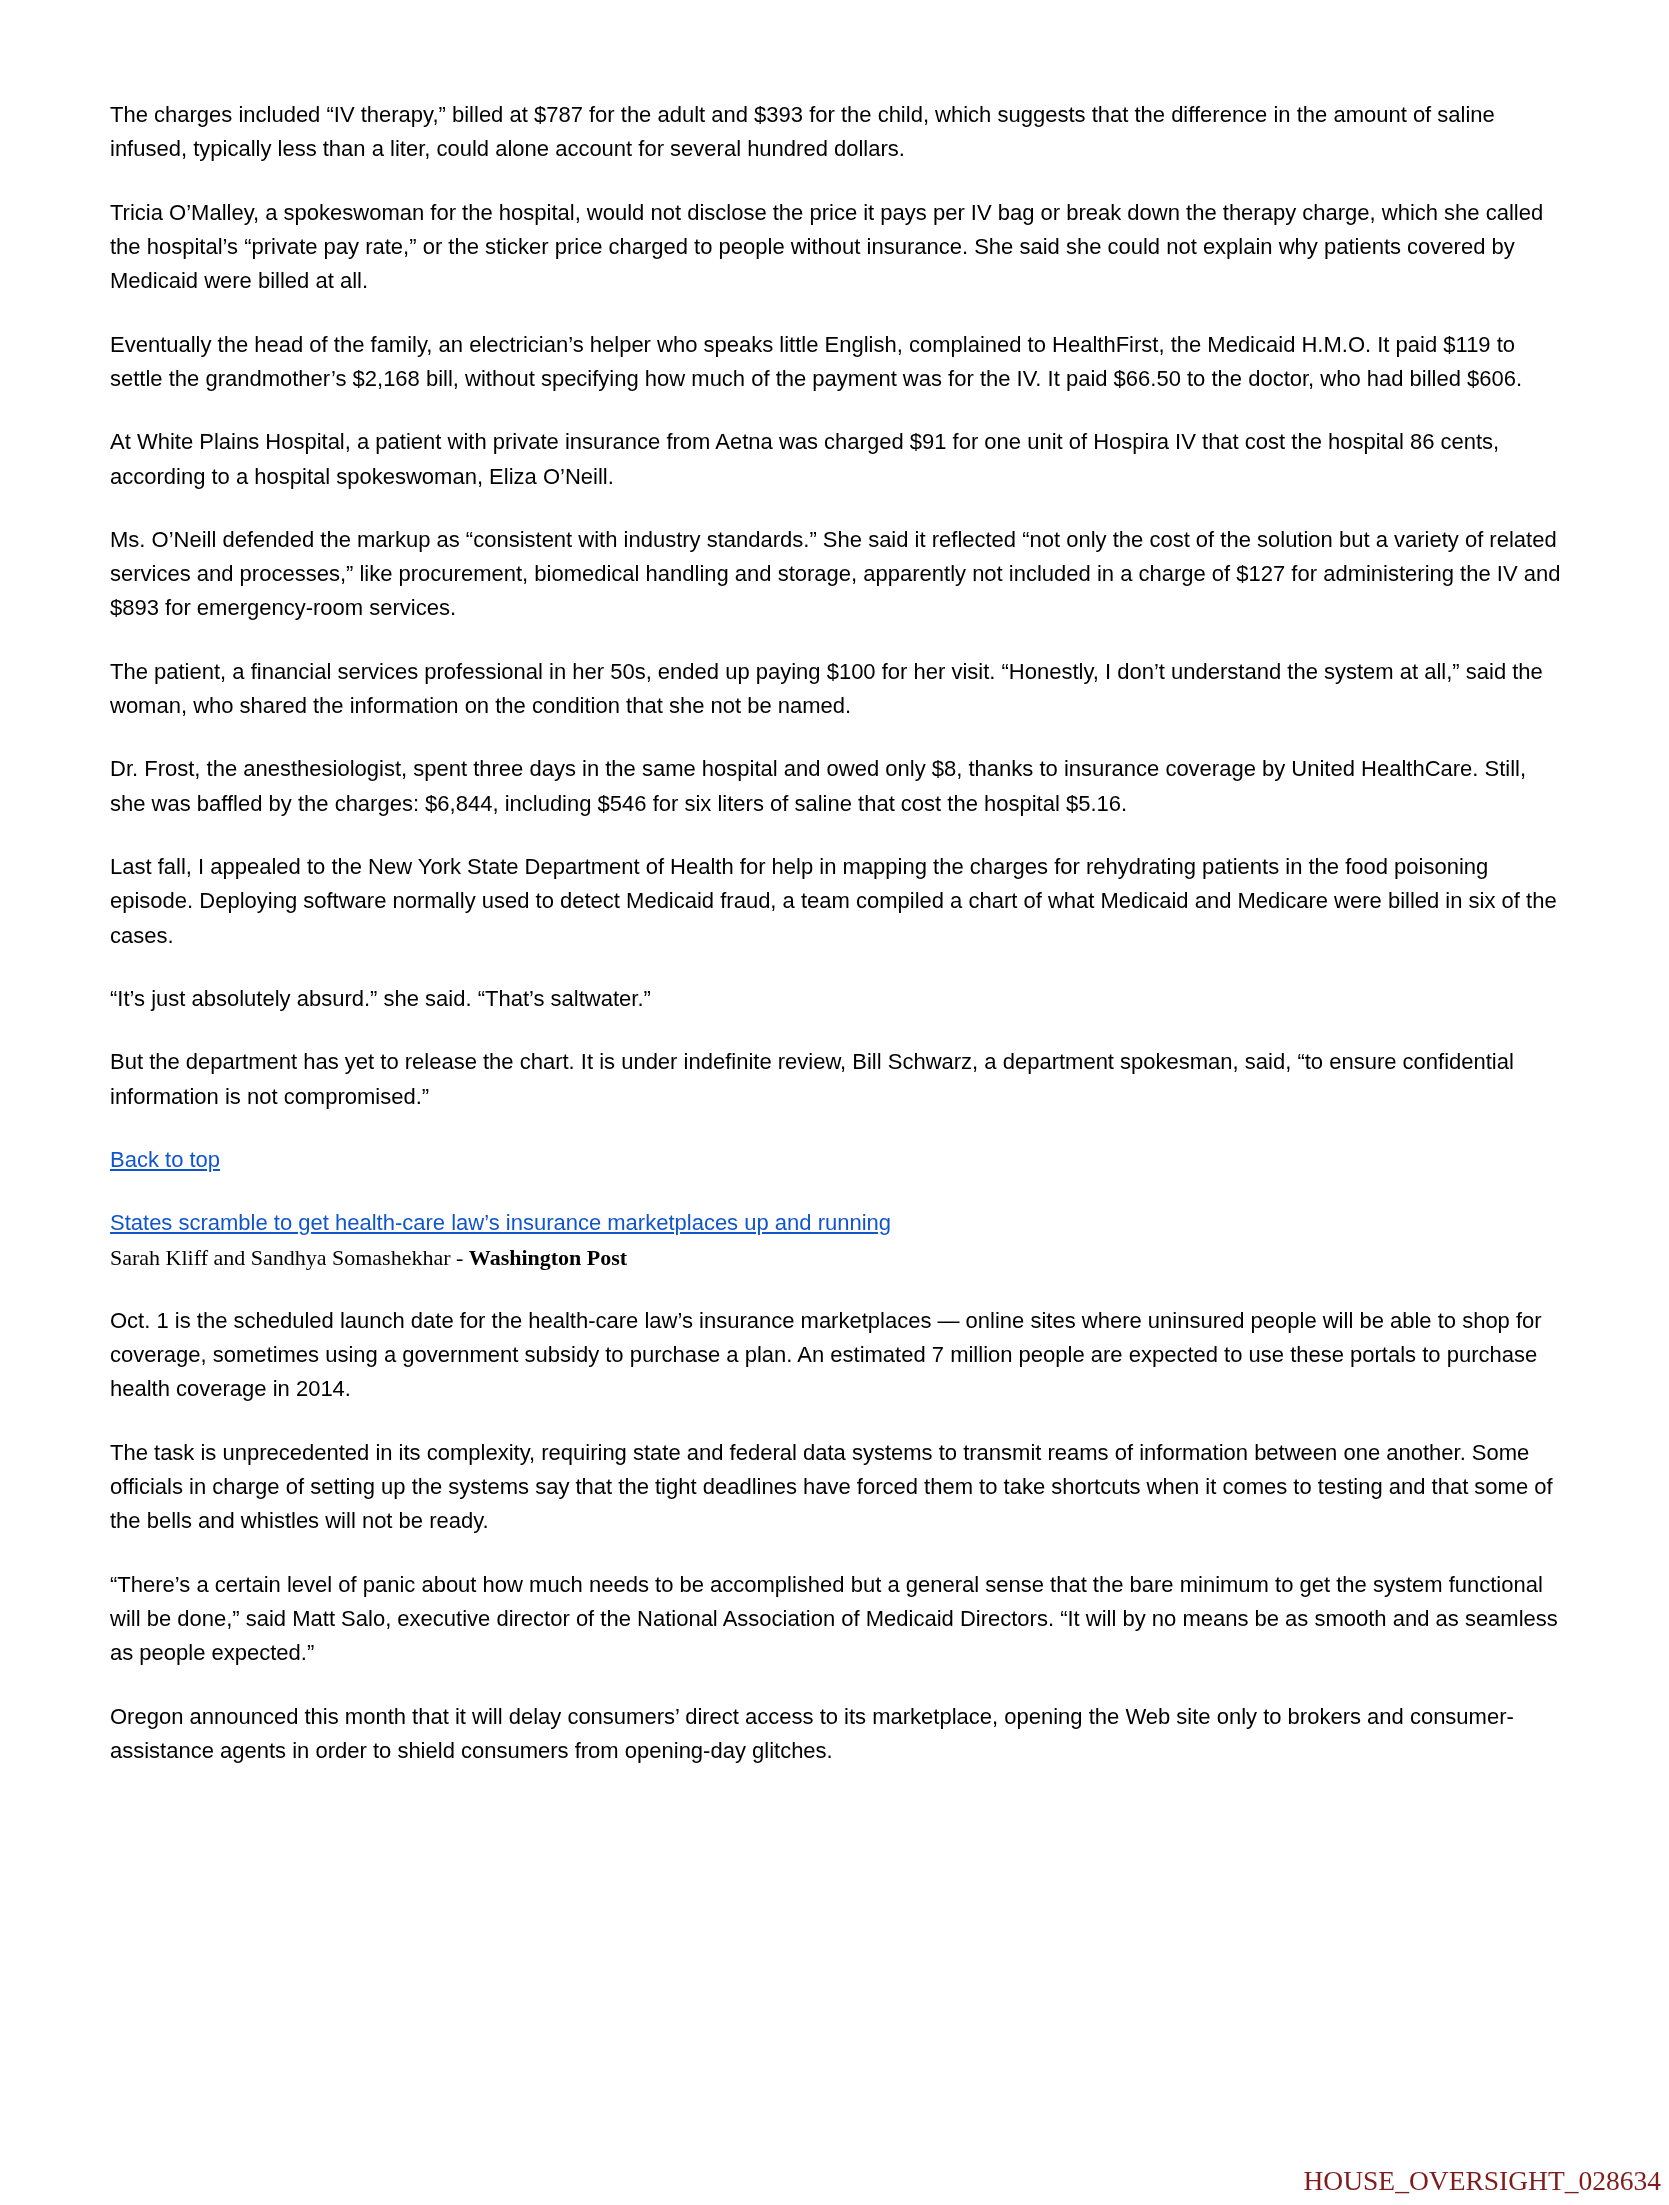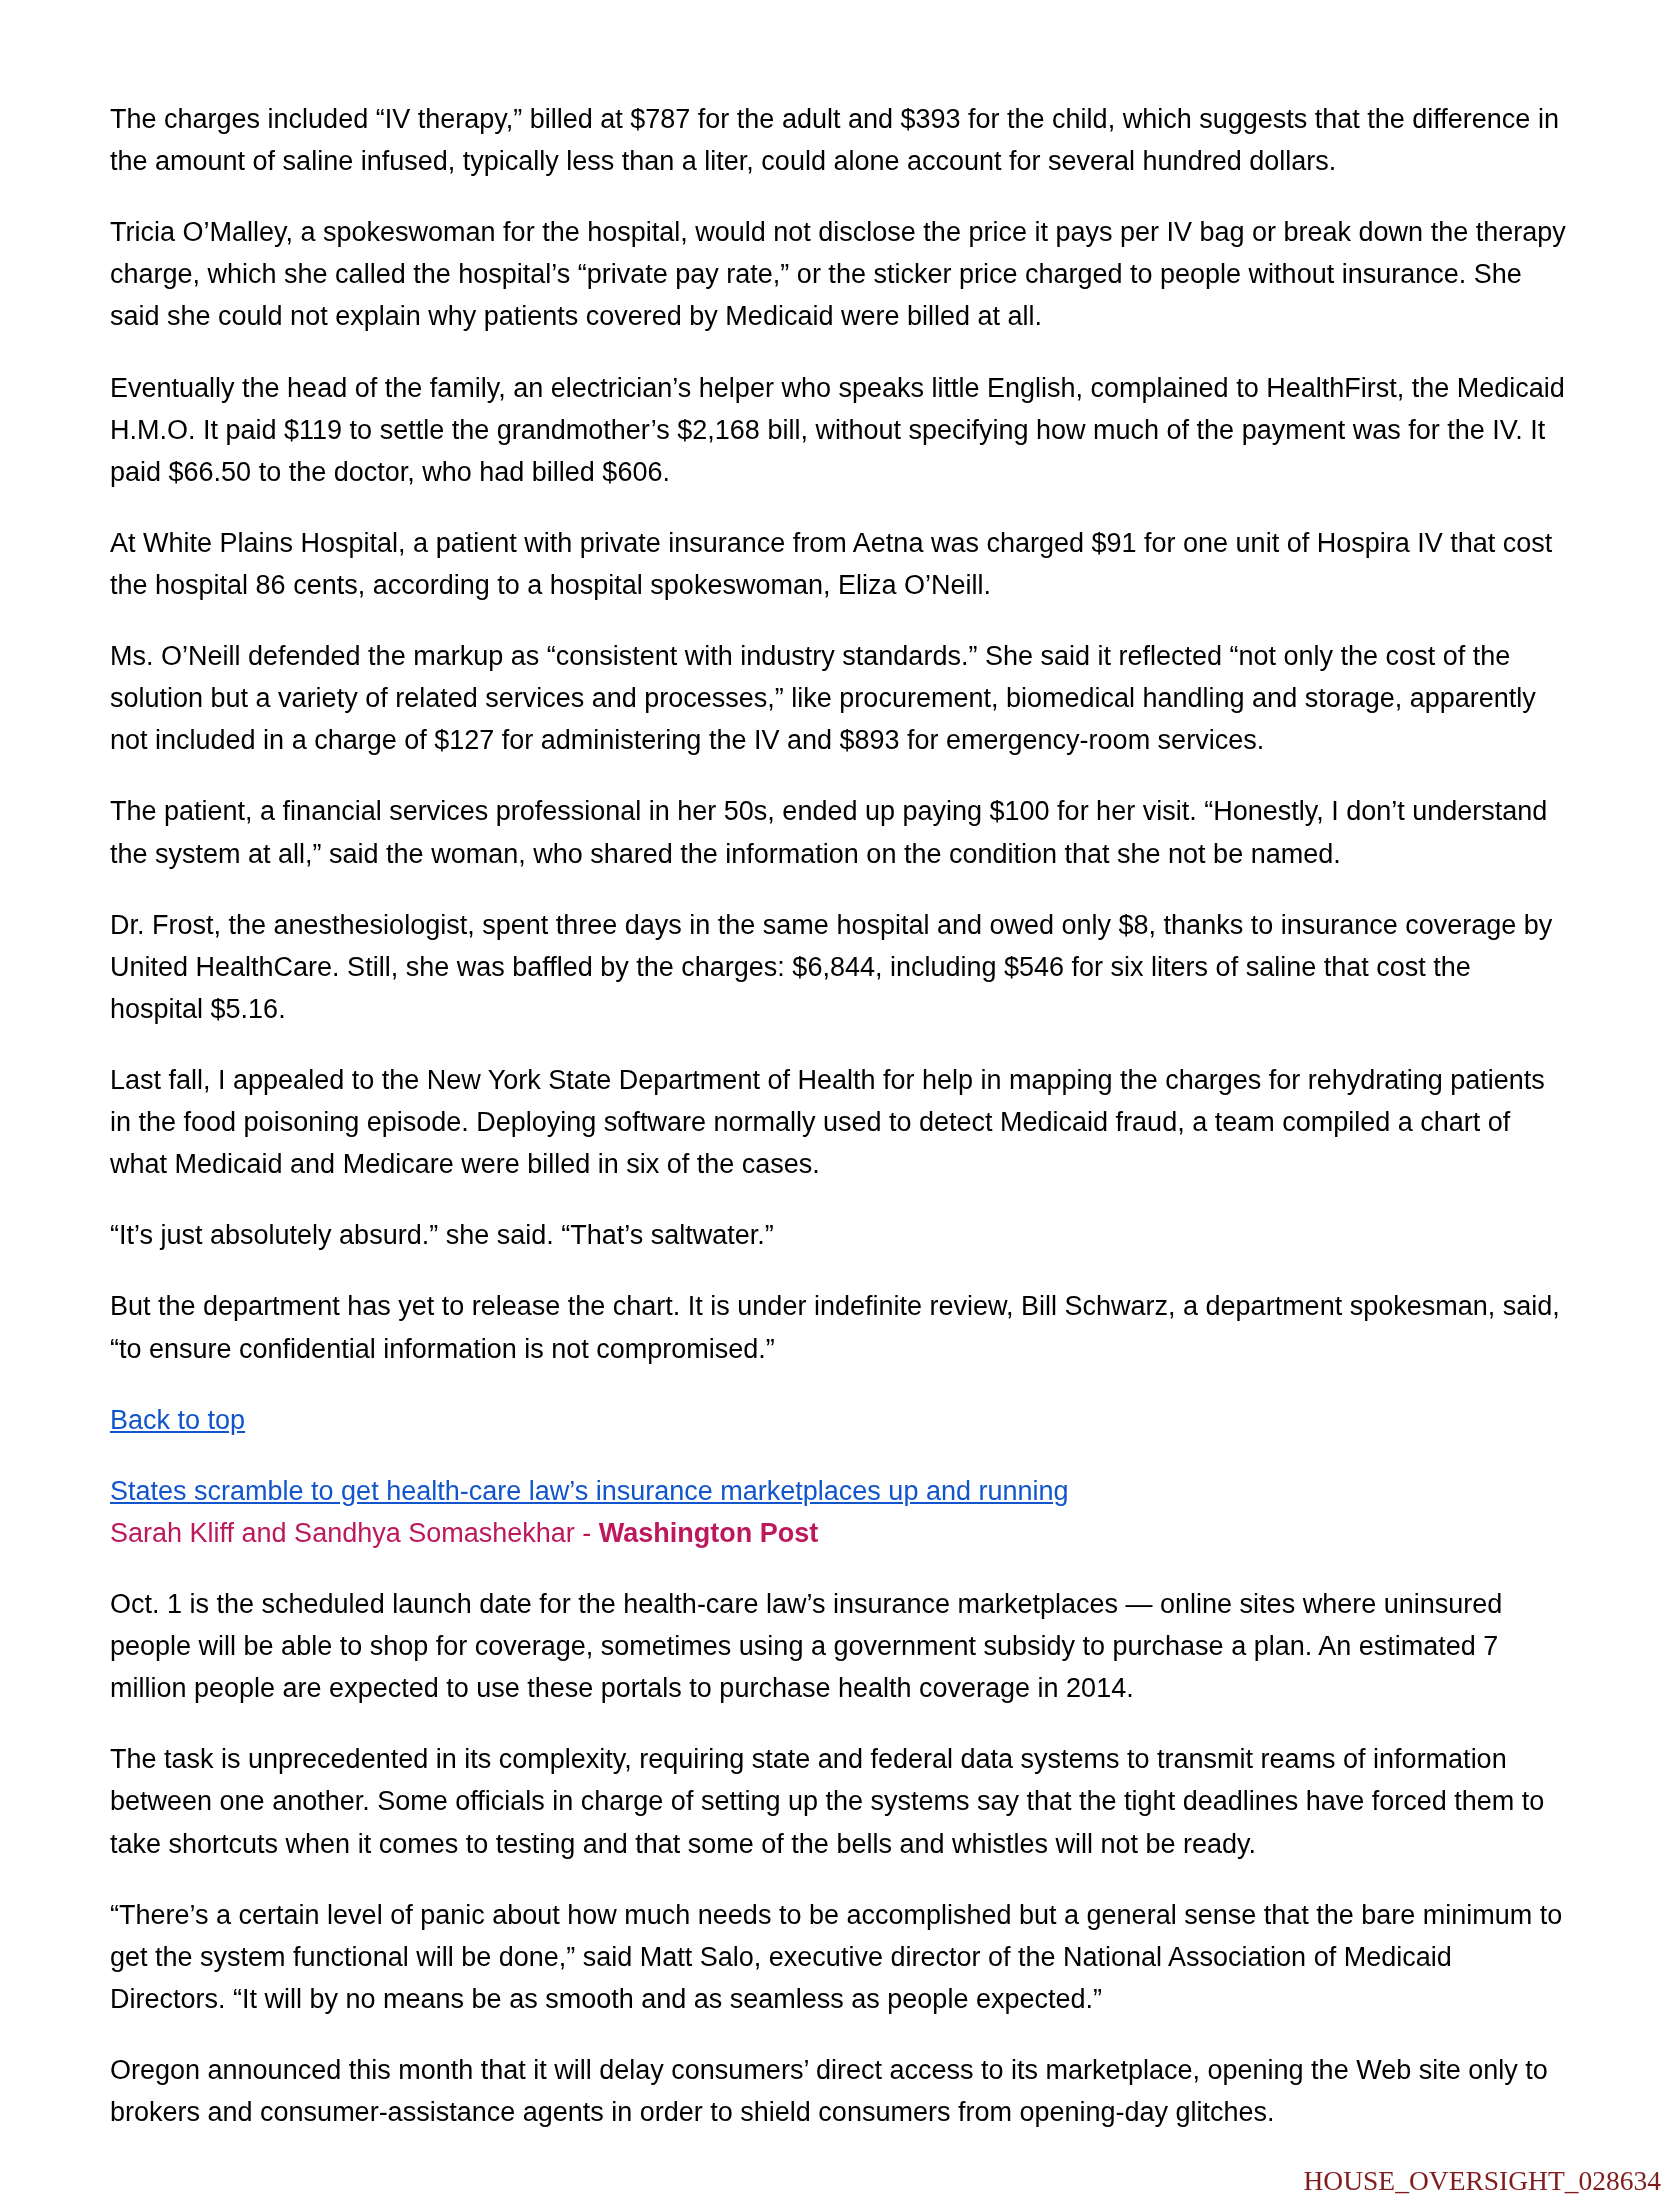--- a/index.html
+++ b/index.html
@@ -13,32 +13,32 @@
     width: 1669px;
     height: 2205px;
     background: #ffffff;
     overflow: hidden;
   }
   .content {
     position: absolute;
     left: 110px;
     top: 98px;
     width: 1456px;
-    font-size: 27px;
+    font-size: 22px;
     line-height: 1.56;
     color: #000000;
     text-align: left;
   }
   .content p { margin: 0 0 29px 0; }
   a.doc-link {
     color: var(--link-color, #1155cc);
     text-decoration: underline;
     cursor: pointer;
   }
-  .byline { color: #be185d; }
+  .byline { color: #000000; font-family: Liberation Serif, serif; }
   .byline .source { font-weight: bold; }
   .bates {
     position: absolute;
     right: 8px;
     bottom: 7.9px;
     font-size: 27.5px;
     color: #7f1d1d;
     font-family: Liberation Serif, serif;
     white-space: nowrap;
   }

